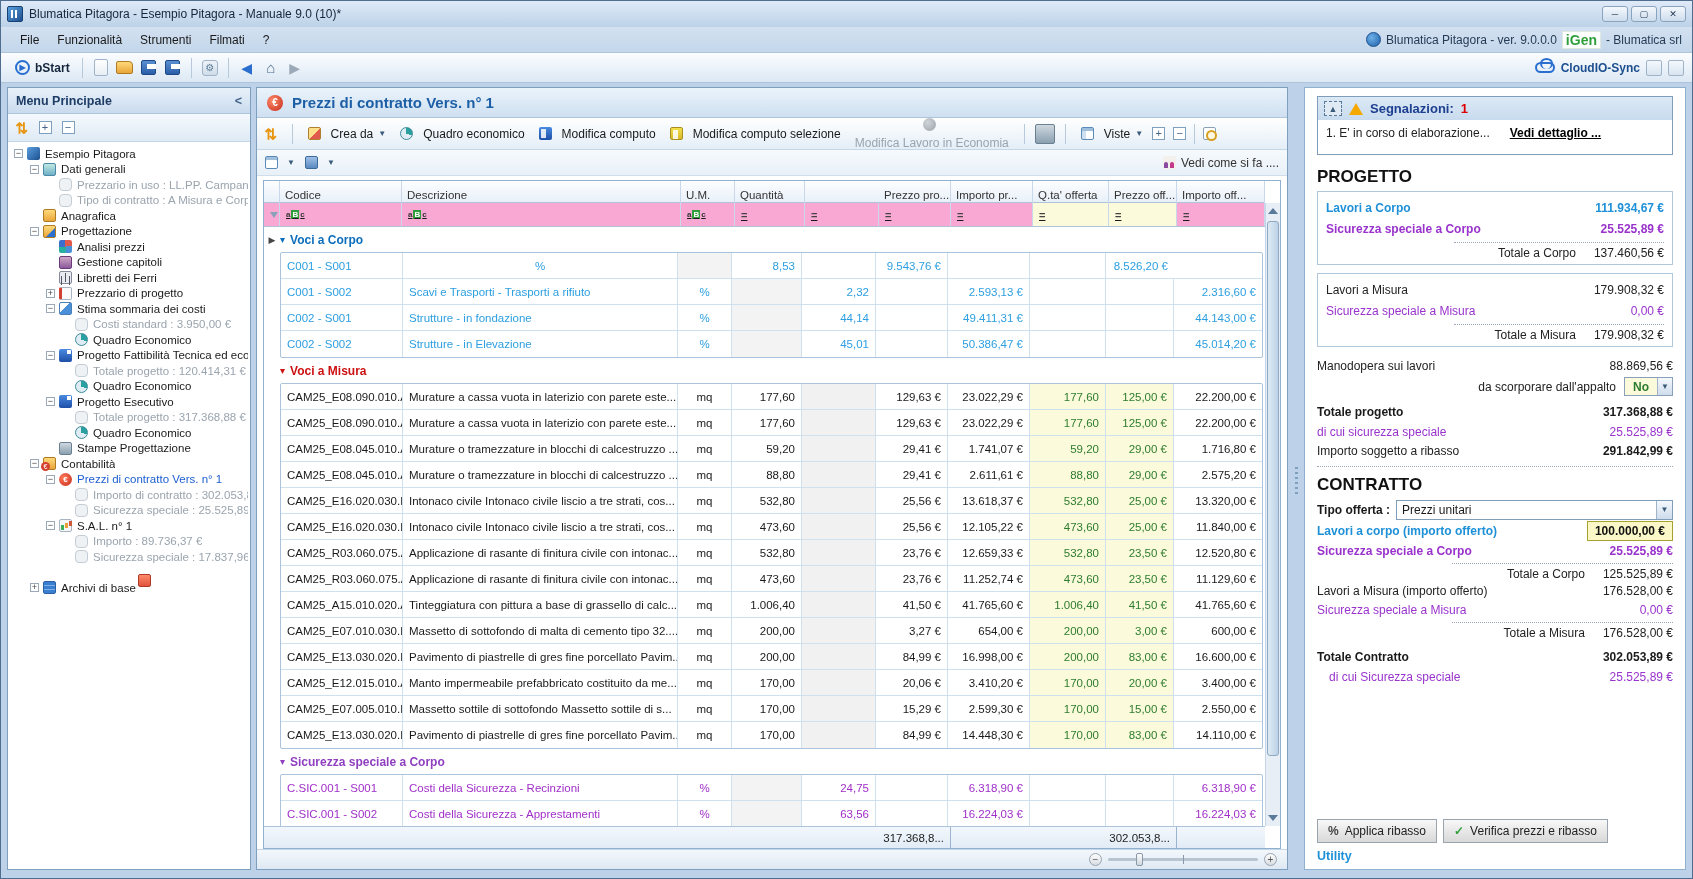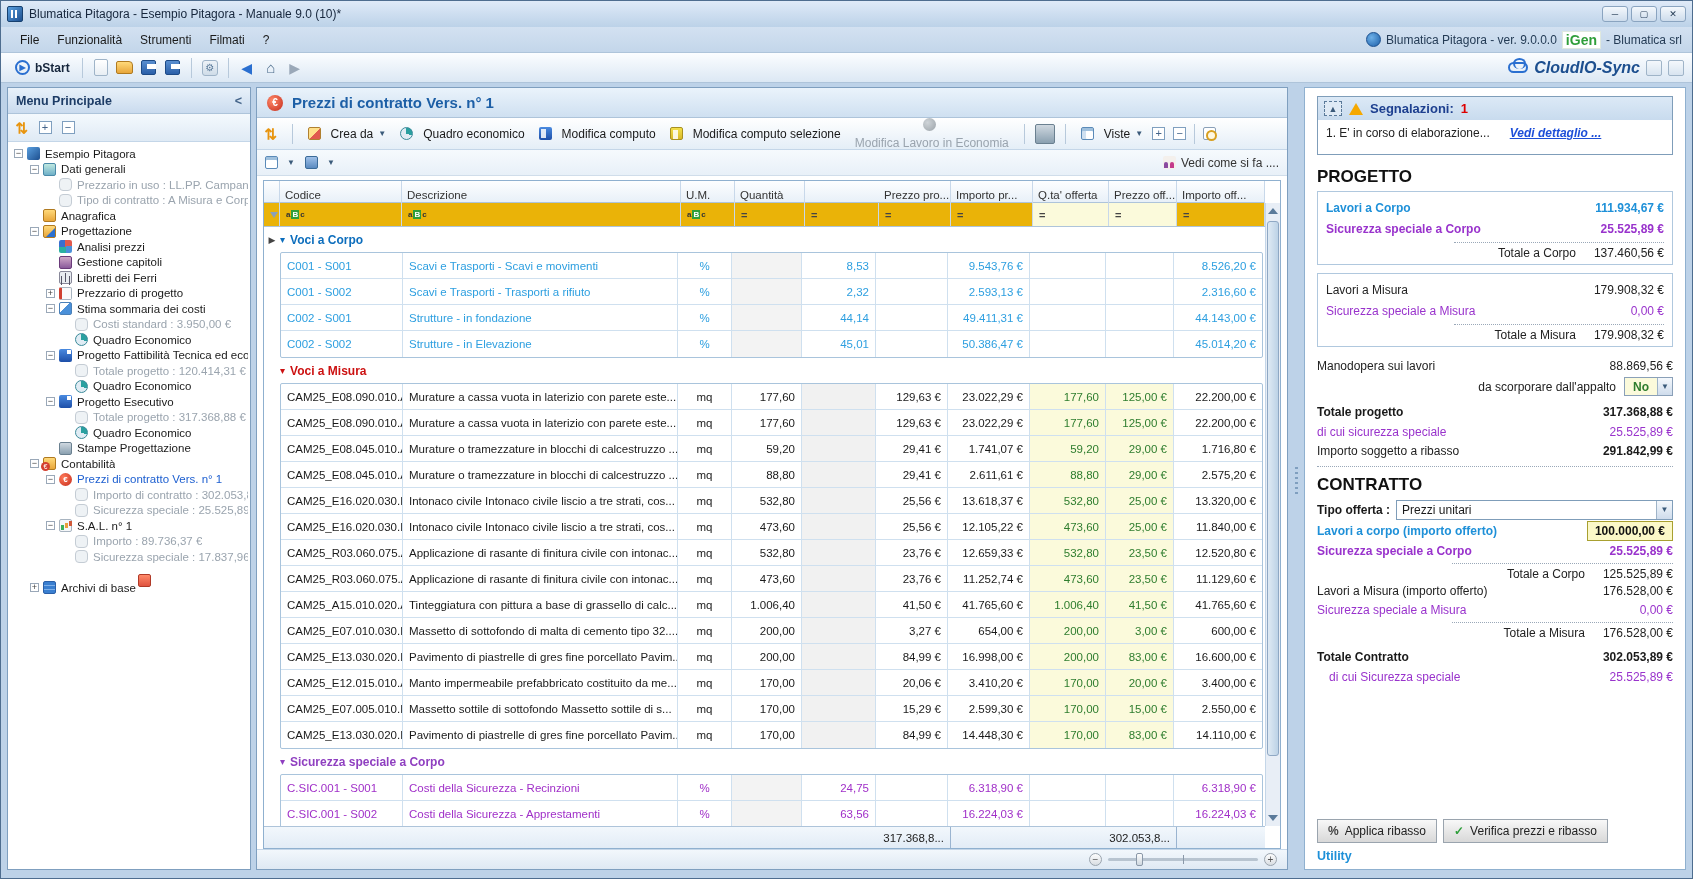--- a/index.html
+++ b/index.html
@@ -29,21 +29,21 @@
   .bstart .circ { width:15px; height:15px; border:2px solid #2a6fd0; border-radius:50%; display:flex; align-items:center; justify-content:center; color:#2a6fd0; font-size:8px; }
   .tico { width:20px; height:20px; margin:0 2px; display:inline-flex; align-items:center; justify-content:center; border-radius:2px; position:relative; }
   .i-page { background:linear-gradient(#ffffff,#e8eef4); border:1px solid #9fb4c8; width:14px; height:17px; }
   .i-folder { background:linear-gradient(#ffd97a,#e8a63a); border:1px solid #b07a20; width:17px; height:13px; border-radius:2px 4px 2px 2px; }
   .i-disk { background:linear-gradient(#5a8fd0,#2a5fa8); border:1px solid #1d4a86; width:15px; height:15px; }
   .i-disk::after { content:""; position:absolute; left:5px; top:3px; width:9px; height:5px; background:#fff; }
   .i-gear { background:linear-gradient(#eef3f8,#cfdce8); border:1px solid #9fb4c8; width:16px; height:16px; border-radius:3px; color:#5a7a9a; font-size:10px; }
   .arr { font-size:14px; line-height:1; }
   .arr.back { color:#2a6fd0; } .arr.fwd { color:#9aa8b8; }
   .home { color:#4a6a8a; font-size:15px; }
-  .cloudsync { margin-left:auto; display:flex; align-items:center; gap:6px; color:#1d4f8f; font-weight:bold; font-size:16px;font-style:italic; }
+  .cloudsync { margin-left:auto; display:flex; align-items:center; gap:6px; color:#1d4f8f; font-weight:bold; font-size:12px; }
   .cloud { width:20px; height:11px; background:transparent; border:2px solid #2a6fd0; border-radius:8px; position:relative; }
   .cloud::after { content:""; position:absolute; left:3px; top:-6px; width:9px; height:9px; border:2px solid #2a6fd0; border-radius:50%; border-bottom:none; }
   .mini { width:16px; height:16px; background:linear-gradient(#f4f8fc,#d8e4f0); border:1px solid #9fb4c8; border-radius:2px; }
 
   
   .content { flex:1; display:flex; padding:4px 6px 8px 6px; gap:5px; min-height:0; }
 
   
   .sidebar { width:244px; background:#fff; border:1px solid #7f9fbf; display:flex; flex-direction:column; flex:0 0 auto; }
   .sb-header { height:26px; background:linear-gradient(#e8f1fa,#cadbee); border-bottom:1px solid #aec4da; display:flex; align-items:center; padding:0 8px; font-weight:bold; color:#1d3c66; font-size:12.5px; }
@@ -107,21 +107,21 @@
   .tbtn.disabled { color:#9aa4ae;flex-direction:column; }
   .ddarrow { font-size:8px; color:#3a5a7a; }
   .m-subbar { height:26px; background:linear-gradient(#f6fafd,#e8f0f8); border-bottom:1px solid #d0ddea; display:flex; align-items:center; padding:0 8px; gap:4px; flex:0 0 auto; }
   .vedi { margin-left:auto; display:flex; align-items:center; gap:0; color:#333; }
 
   
   .tablewrap { flex:1; margin:4px 6px 0 6px; border:1px solid #8fb0cf; display:flex; flex-direction:column; min-height:0; position:relative; background:#fff; }
   .tw-inner { flex:1; display:flex; flex-direction:column; min-height:0; margin-right:15px; }
   .t-head { display:grid; grid-template-columns:16px 122px 1fr 54px 70px 74px 72px 82px 76px 68px 88px; height:22px; background:linear-gradient(#fdfeff,#e8f0f8); border-bottom:1px solid #aec4da; flex:0 0 auto; }
   .t-head > div { border-right:1px solid #c8d8ea; display:flex; align-items:center; padding:0 5px; color:#333; font-size:11.5px; overflow:hidden; white-space:nowrap; }
-  .t-filter { display:grid; grid-template-columns:16px 122px 1fr 54px 70px 74px 72px 82px 76px 68px 88px; height:24px; background:#eab308; border-bottom:1px solid #aec4da; flex:0 0 auto; }
+  .t-filter { display:grid; grid-template-columns:16px 122px 1fr 54px 70px 74px 72px 82px 76px 68px 88px; height:24px; background:#f9a8d4; border-bottom:1px solid #aec4da; flex:0 0 auto;text-decoration:underline; }
   .t-filter > div { border-right:1px solid #c8d8ea; display:flex; align-items:center; padding:0 6px; overflow:hidden; }
   .t-filter > div.yellow { background:#fbfadb; }
   .fab { font-size:8px; font-weight:bold; color:#333; }
   .fab i { font-style:normal; background:#2e9e3a; color:#fff; padding:0 1px; margin:0 1px; }
   .feq { color:#444; font-weight:bold; font-size:11px; }
   .fpin { width:0; height:0; border-left:4px solid transparent; border-right:4px solid transparent; border-top:6px solid #8aa0b8; }
   .t-body { flex:1; overflow:hidden; min-height:0; background:#fff; }
   .grow { display:flex; align-items:center; height:25px; padding-left:0; }
   .grow .gind { width:16px; text-align:center; font-size:9px; color:#444; flex:0 0 auto; }
   .grow .garr { font-size:10px; margin-right:5px; }
@@ -162,21 +162,21 @@
   
   .right { width:382px; background:#fff; border:1px solid #8fb0cf; padding:8px 12px 6px 12px; display:flex; flex-direction:column; flex:0 0 auto; overflow:hidden; }
   .segbox { border:1px solid #7f9db9; margin-bottom:10px; }
   .seg-head { background:linear-gradient(#dce9f6,#c8dbee); padding:4px 6px; display:flex; align-items:center; gap:7px; }
   .seg-coll { width:18px; height:15px; border:1px dashed #5a7a9a; background:#dfeaf5; color:#3a5a7a; font-size:9px; text-align:center; line-height:14px; }
   .warn-tri { width:0; height:0; border-left:7px solid transparent; border-right:7px solid transparent; border-bottom:12px solid #f5a800; position:relative; }
   .seg-title { font-weight:bold; color:#1d3f8f; font-size:13px; }
   .seg-count { font-weight:bold; color:#dd0000; font-size:13px; }
   .seg-body { background:#fff; padding:6px 8px 14px 8px; display:flex; gap:20px; }
   .seg-msg { color:#222; }
-  .seg-link { color:#1d4ed8; font-weight:bold; text-decoration:underline;font-style:italic; }
+  .seg-link { color:#000000; font-weight:bold; text-decoration:underline; }
   .sect { font-weight:bold; font-size:17px; color:#111; margin:2px 0 4px 0; }
   .pbox { border:1px solid #b0c8de; padding:5px 8px 4px 8px; margin-bottom:8px; }
   .prow { display:flex; justify-content:space-between; align-items:center; min-height:21px; }
   .prow.tight { min-height:19px; }
   .blue-b { color:#1e90d8; font-weight:bold; }
   .purple-b { color:#9933cc; font-weight:bold; }
   .purple { color:#9933cc; }
   .dark { color:#222; }
   .bold { font-weight:bold; }
   .totrow { display:flex; justify-content:flex-end; gap:18px; align-items:center; border-top:1px dotted #9aa8b8; margin-top:3px; padding-top:3px; width:62%; margin-left:auto; }
@@ -530,21 +530,20 @@
             </div>
           <div class="t-body">
               <div class="grow g-corpo">
                 <span class="gind">▶</span>
                 <span class="garr">▾</span>
                 <span class="gt">Voci a Corpo</span>
               </div>
               <div class="rows-box">
                 <div class="drow r-corpo">
                   <div class="dc d0 a-left">C001 - S001</div>
-                  <div class="dc d1 a-left">Scavi e Trasporti - Scavi e movimenti</div>
                   <div class="dc d2 a-center">%</div>
                   <div class="dc d3 a-right"></div>
                   <div class="dc d4 a-right">8,53</div>
                   <div class="dc d5 a-right"></div>
                   <div class="dc d6 a-right">9.543,76 €</div>
                   <div class="dc d7 a-right"></div>
                   <div class="dc d8 a-right"></div>
                   <div class="dc d9 a-right">8.526,20 €</div>
                 </div>
                 <div class="drow r-corpo">

